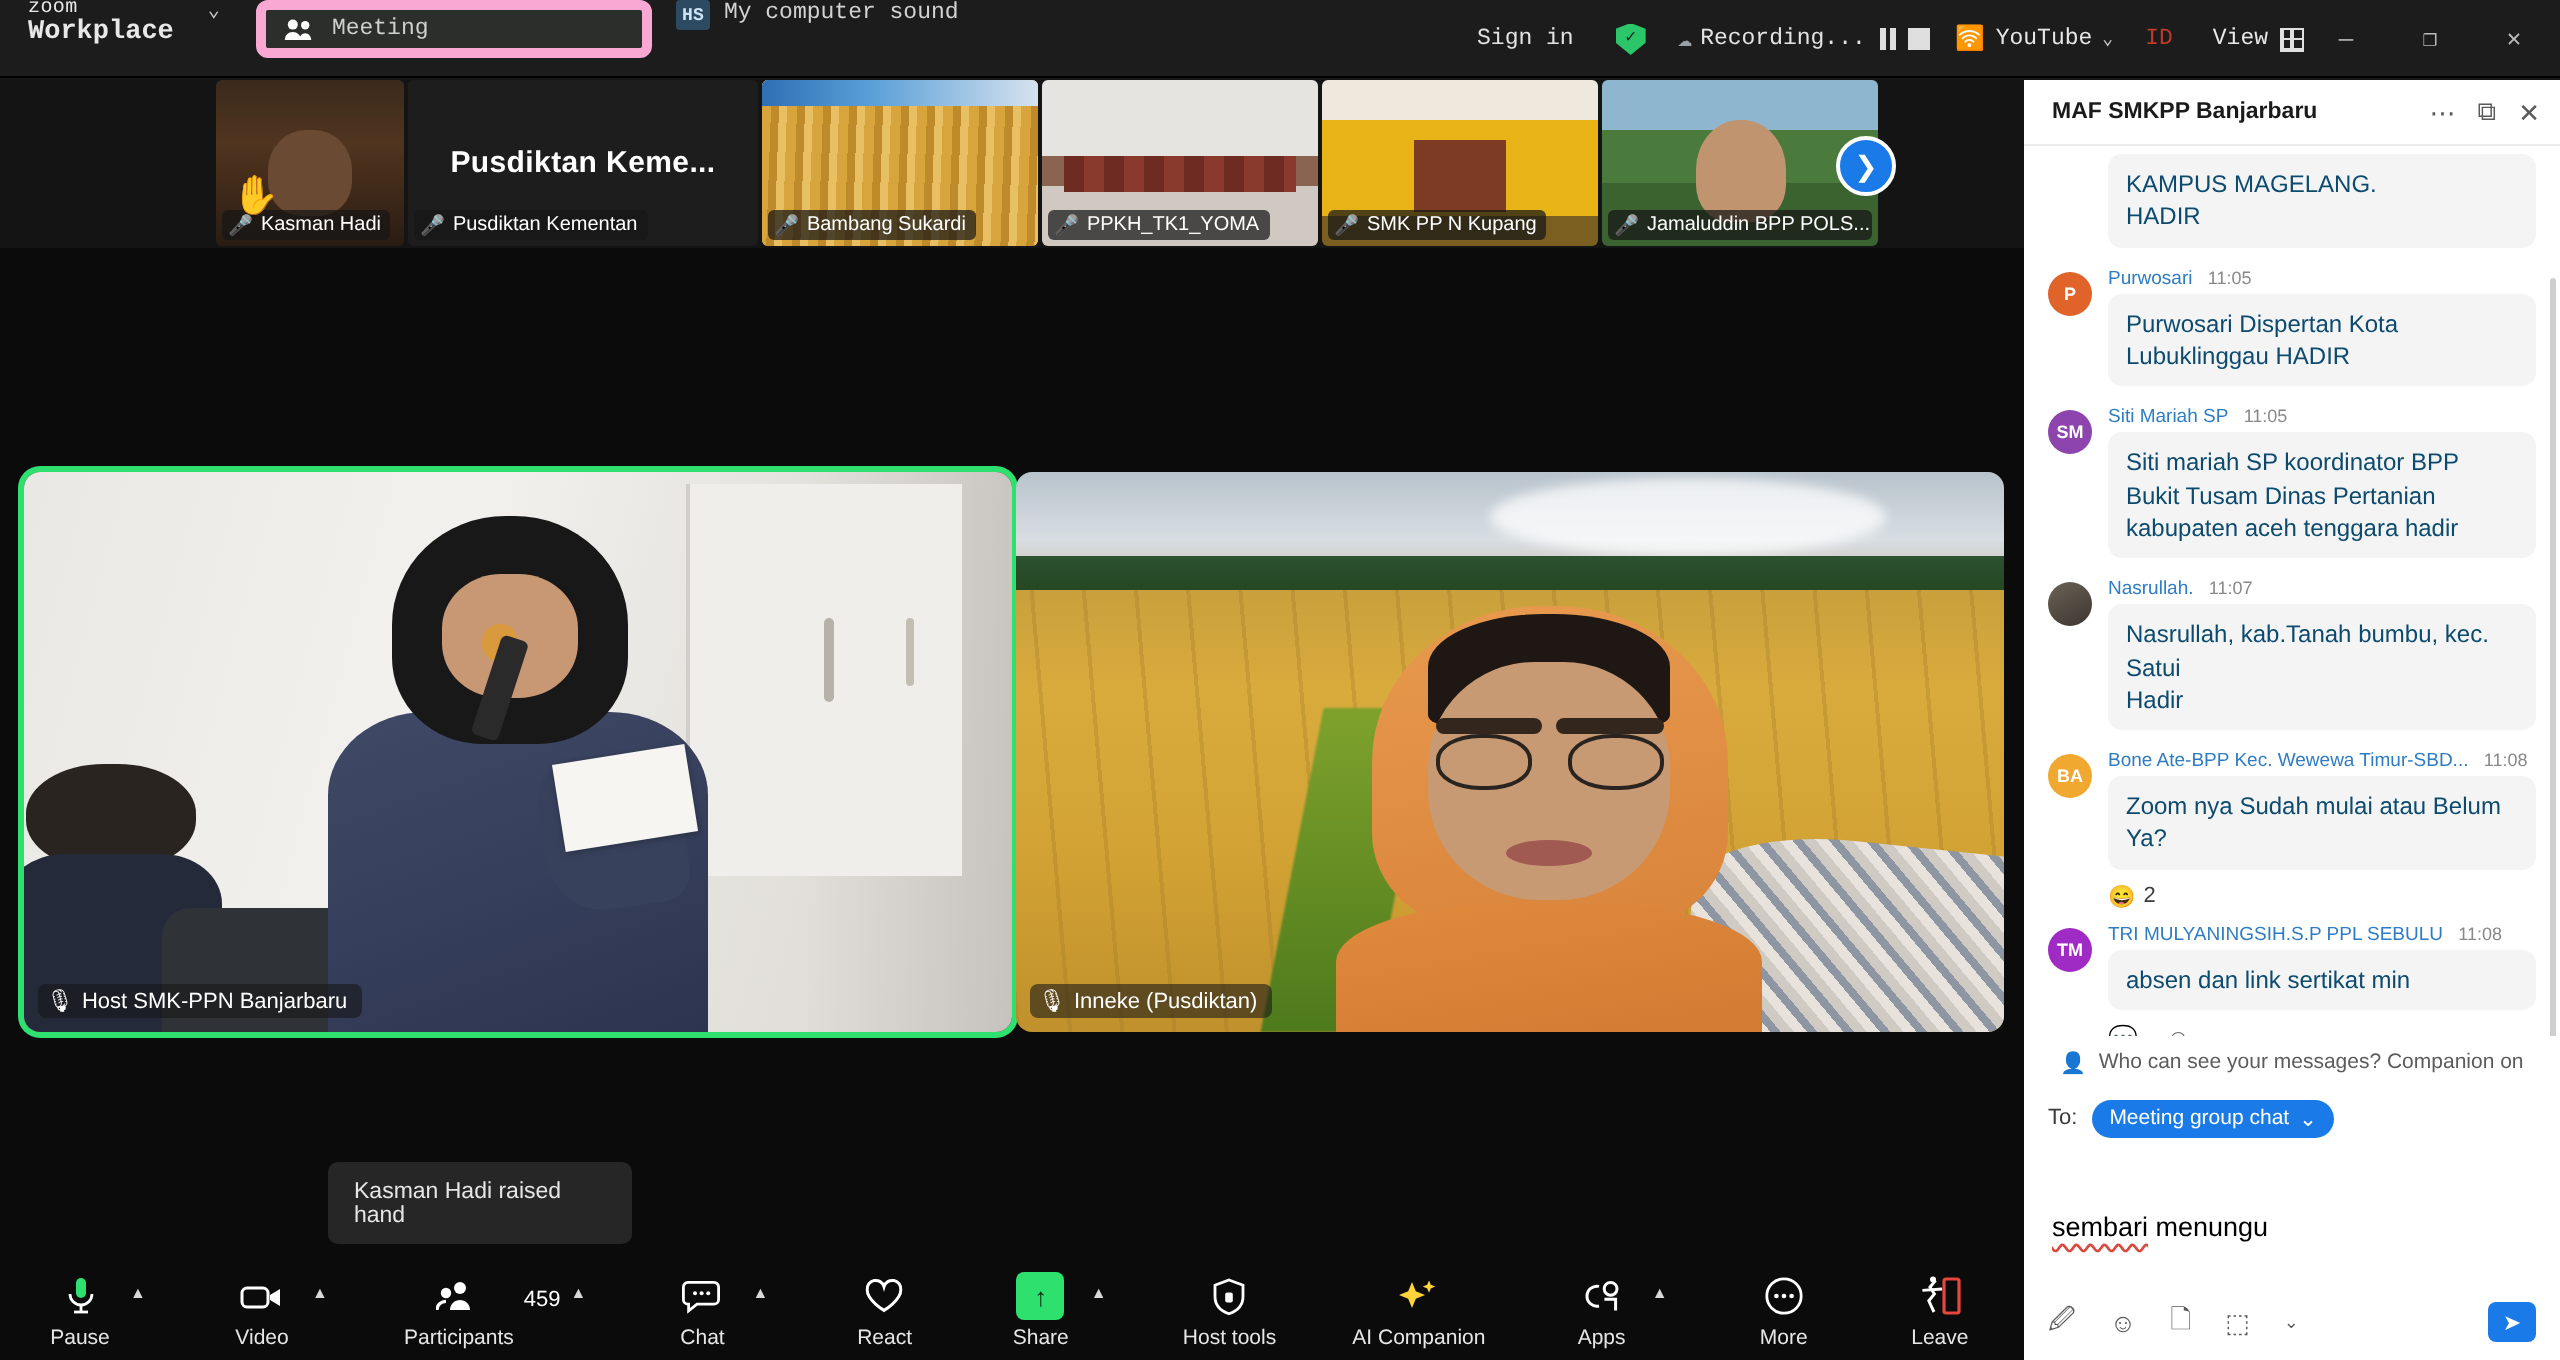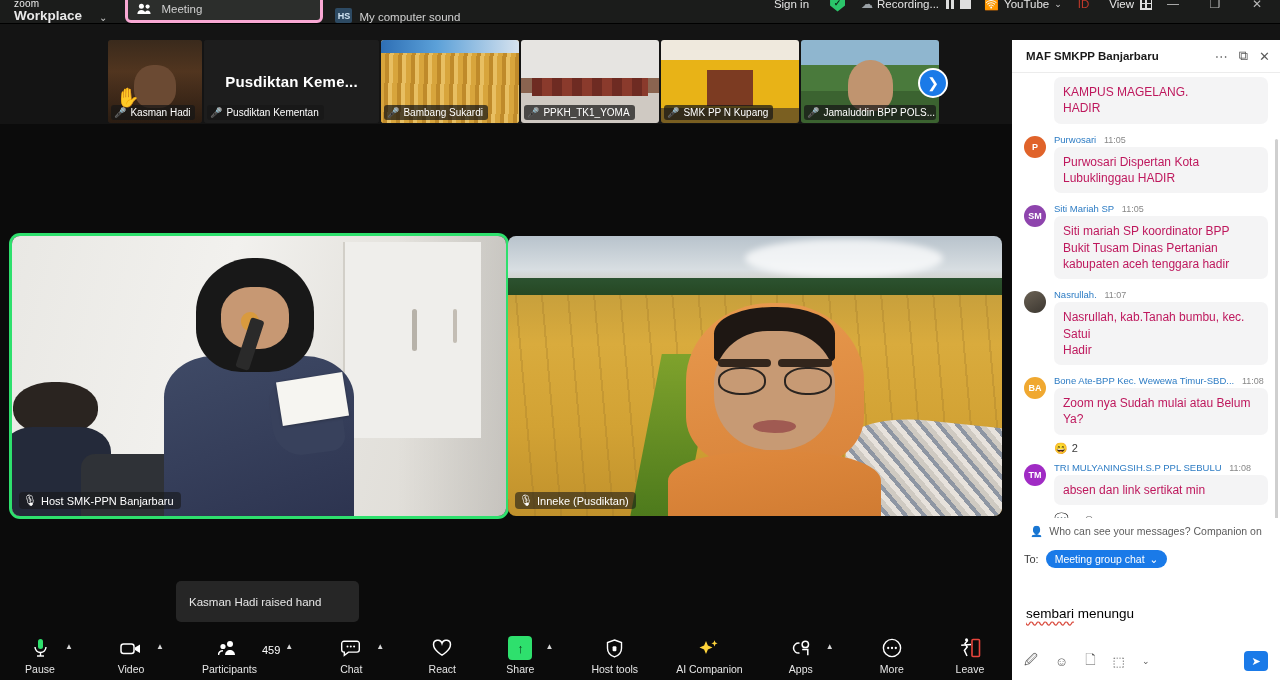--- a/index.html
+++ b/index.html
@@ -6,31 +6,32 @@
   html, body {
     width: 1280px; height: 680px;
     background: #0b0b0b;
     font-family: "Liberation Sans", sans-serif;
     overflow: hidden;
   }
   #app { position: relative; width: 1280px; height: 680px; background: #141414; }
 
   
   .titlebar {
-    position: absolute; top: 0; left: 0; width: 1280px; height: 24px;
-    background: #1b1c1b; display: flex; align-items: flex-end;
+    position: absolute; top: 0; left: 0; width: 1280px; height: 39px;
+    background: #1b1c1b; display: flex; align-items: flex-start;
     border-bottom: 1px solid #000;
+    font-family: Liberation Mono, monospace;
   }
   .zoom-logo { margin-left: 14px; line-height: 1.02; color: #e8e8e8; }
   .zoom-logo .z1 { font-size: 10px; letter-spacing: .2px; display: block; }
   .zoom-logo .z2 { font-size: 13.5px; font-weight: bold; display: block; }
   .tb-caret { color: #c9c9c9; font-size: 10px; margin-left: 17px; cursor: pointer; }
   .meeting-tab {
     margin-left: 18px; width: 198px; height: 29px; background: #2c2e2c;
-    border: 3px solid #f9a8d4; border-radius: 6px;
+    border: 5px solid #f9a8d4; border-radius: 6px;
     display: flex; align-items: center; padding: 0 9px; cursor: pointer;
   }
   .meeting-tab .lbl { color: #cfcfcf; font-size: 11.5px; margin-left: 9px; }
   .hs-badge {
     margin-left: 12px; width: 17px; height: 15px; background: #2d4a63;
     color: #cfe3f2; font-size: 9px; font-weight: bold;
     display: flex; align-items: center; justify-content: center; border-radius: 2px;
   }
   .mcs { color: #d2d2d2; font-size: 11.5px; margin-left: 7px; }
 
@@ -186,21 +187,21 @@
   .v2 .lips { position:absolute; left:38%; top:55%; width:24%; height:6%;
     background:#a05a52; border-radius:50%; }
   .v2 .shoulder { position:absolute; left:-10%; top:70%; width:120%; height:34%;
     background: linear-gradient(170deg,#e08a3e,#cf7a31); border-radius:40% 40% 0 0; }
   .v2 .batik { position:absolute; right:-22%; top:68%; width:54%; height:36%;
     background: repeating-linear-gradient(44deg,#e7e2dc 0 5px,#8e96a3 5px 9px,#cfcac2 9px 14px);
     border-radius:30% 10% 0 0; transform: rotate(6deg); }
 
   
   .toast {
-    position:absolute; left:176px; top:581px; width:183px; height:41px;
+    position:absolute; left:164px; top:581px; width:152px; height:41px;
     background:#262626; border-radius:5px; display:flex; align-items:center;
     padding:0 13px; color:#e6e6e6; font-size:11.5px;
   }
 
   
   .toolbar {
     position:absolute; left:0; top:632px; width:1012px; height:48px;
     background:#0b0b0b; display:flex; align-items:center; justify-content:space-between;
     padding: 0 22px 0 20px;
   }
@@ -231,21 +232,21 @@
   .chat-scroll { flex:1; overflow:hidden; position:relative; padding:4px 12px 0 12px; }
   .msg { display:flex; margin-bottom:3px; }
   .avatar { width:22px; height:22px; border-radius:50%; flex:none; margin-right:8px;
     color:#fff; font-size:9px; font-weight:bold;
     display:flex; align-items:center; justify-content:center; margin-top:2px; }
   .mbody { flex:1; min-width:0; }
   .meta { font-size:9.5px; margin-bottom:2px; }
   .sender { color:#2d7cc4; font-weight:500; }
   .time { color:#888; margin-left:5px; font-size:9px; }
   .bubble { background:#f4f4f5; border-radius:7px; padding:7px 9px;
-    font-size:12px; color:#be185d; line-height:1.36; word-wrap:break-word; }
+    font-size:12px; color:#0c4a6e; line-height:1.36; word-wrap:break-word; }
   .reaction { display:inline-flex; align-items:center; gap:4px; margin:4px 0 2px 30px;
     font-size:11px; color:#3b3b3b; cursor:pointer; }
   .hoverbar { display:flex; gap:14px; margin:7px 0 0 30px; color:#6b6b6b; font-size:12px; }
   .hoverbar span { cursor:pointer; }
   .privacy { display:flex; align-items:center; justify-content:center; gap:6px;
     height:26px; color:#5c5c5c; font-size:10.5px; flex:none; }
   .compose { flex:none; padding:4px 12px 8px 12px; }
   .torow { display:flex; align-items:center; height:22px; margin-bottom:7px; }
   .tolbl { color:#3a3a3a; font-size:11px; margin-right:7px; }
   .topill { background:#1a7ae8; color:#fff; font-size:10.5px; border-radius:11px;

